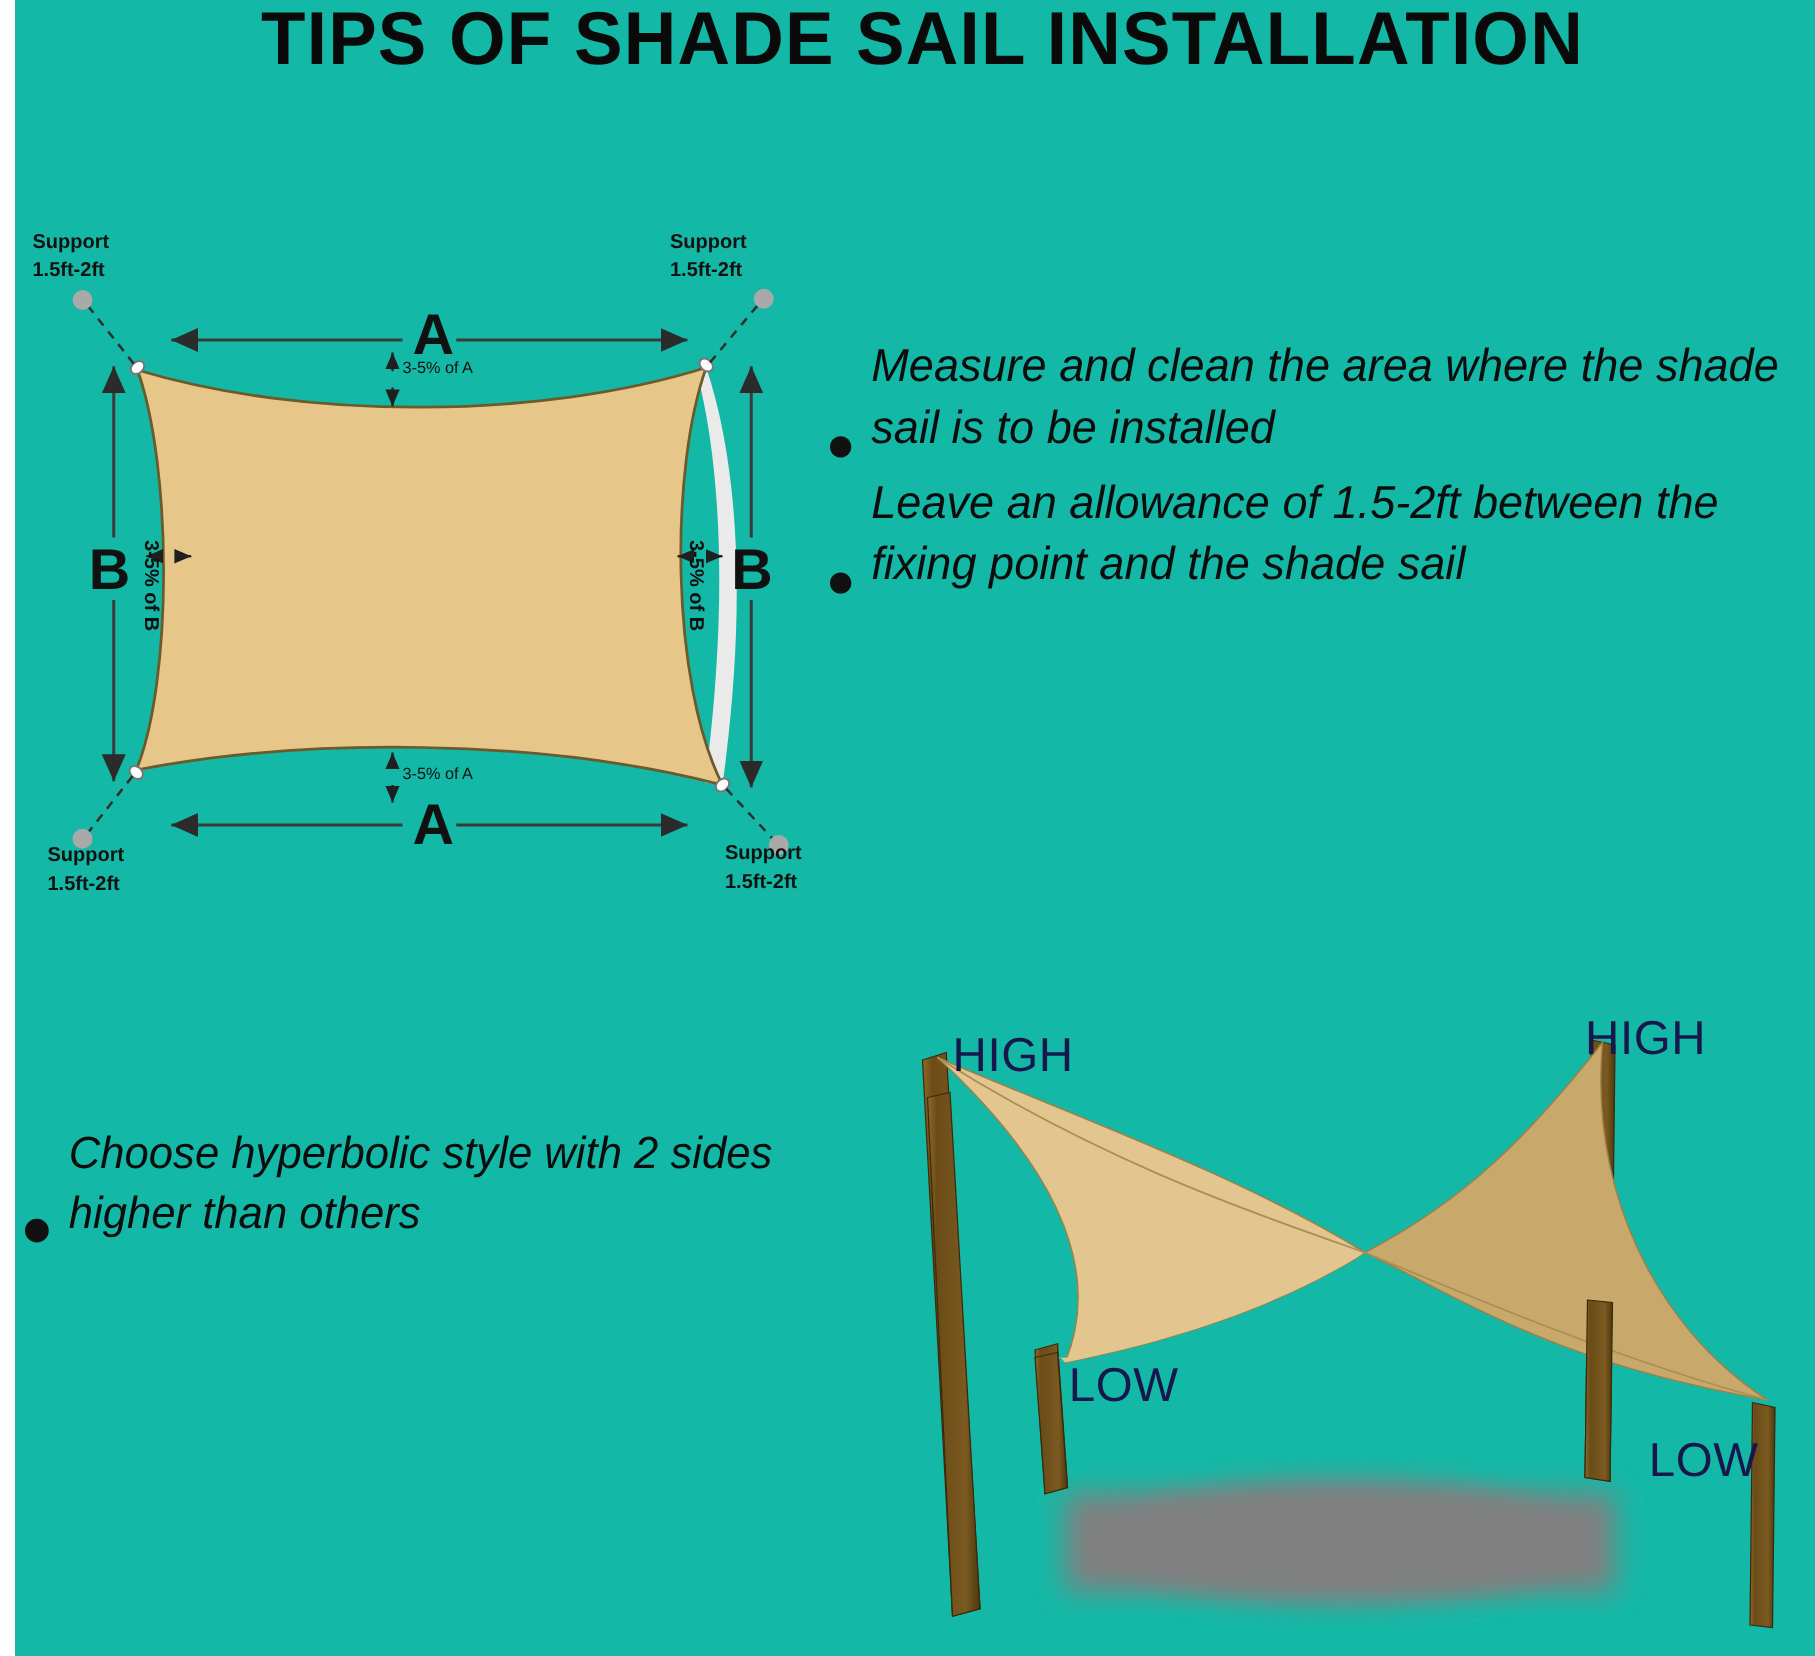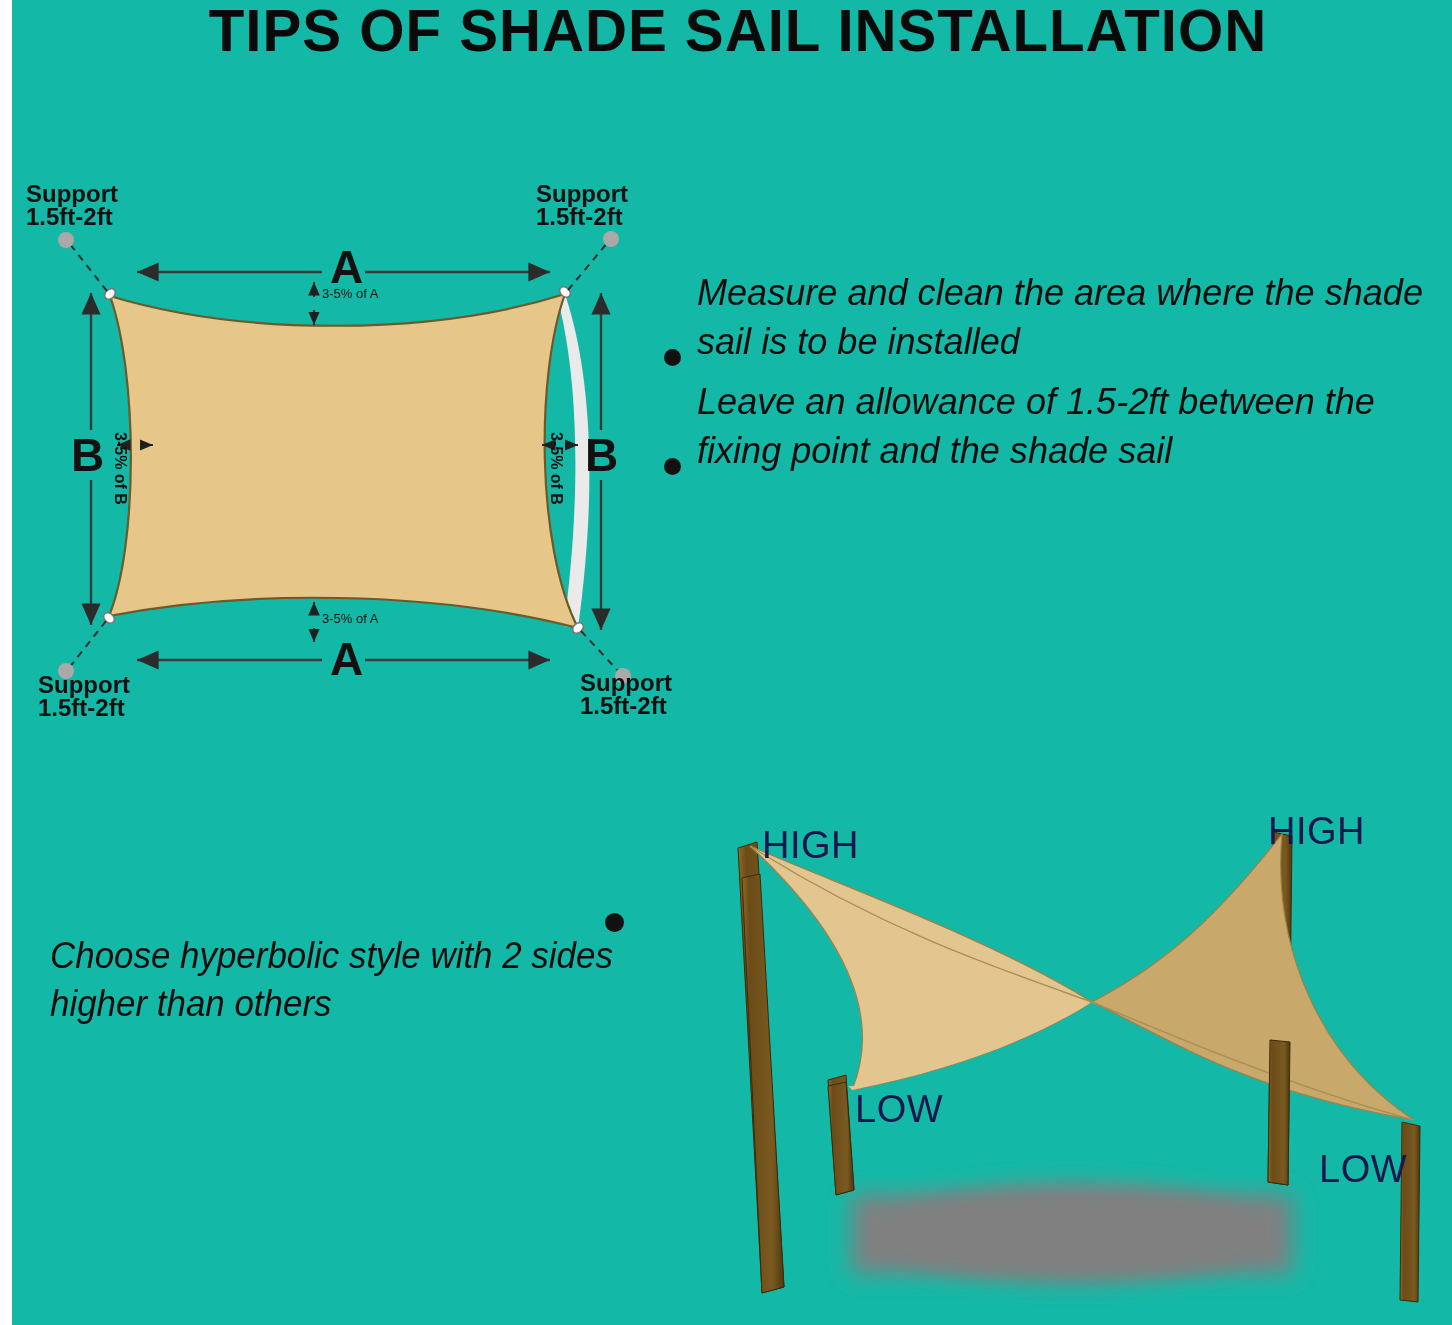--- a/index.html
+++ b/index.html
@@ -42,38 +42,38 @@
   #list-top .bullet-row{margin-bottom:11px;}
   #list-top .bullet-dot{margin-top:16px;}
   #list-top .bullet-text{
     font-size:37px;line-height:49px;
     transform:scaleX(0.975);transform-origin:0 0;
     max-width:790px;
   }
 
   
   #list-bottom{left:8px;top:898px;width:620px;}
-  #list-bottom .bullet-row{margin-bottom:11px;flex-direction:column;}
+  #list-bottom .bullet-row{margin-bottom:11px;}
   #list-bottom .bullet-dot{margin-top:15px;width:19px;height:19px;}
   #list-bottom .bullet-text{
     font-size:36px;line-height:48px;
     transform:scaleX(0.97);transform-origin:0 0;
     max-width:590px;
   }
 
   
   .dgm-label{
     position:absolute;
     font-family:"Liberation Sans", sans-serif;
     font-weight:bold;
     color:#111;
     white-space:nowrap;
   }
   .support{
-    font-size:24px;line-height:23px;font-weight:bold;
+    font-size:16px;line-height:23px;font-weight:bold;
     text-align:left;
   }
   .bigletter{font-size:46px;font-weight:bold;letter-spacing:0px;}
   .pct{font-size:13px;font-weight:normal;}
   .pct-vert{
     font-size:16px;font-weight:bold;
     transform-origin:0 0;
   }
 
   

